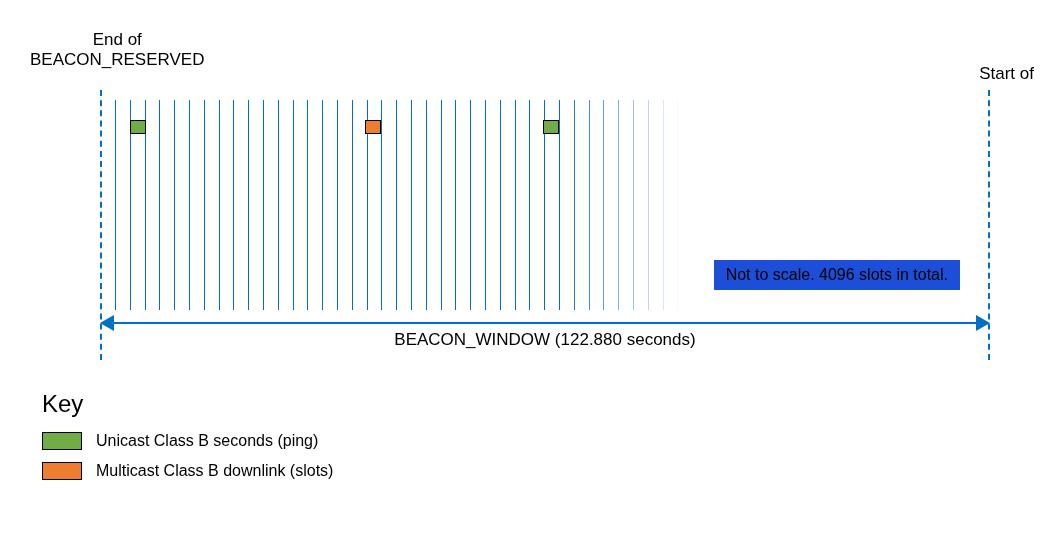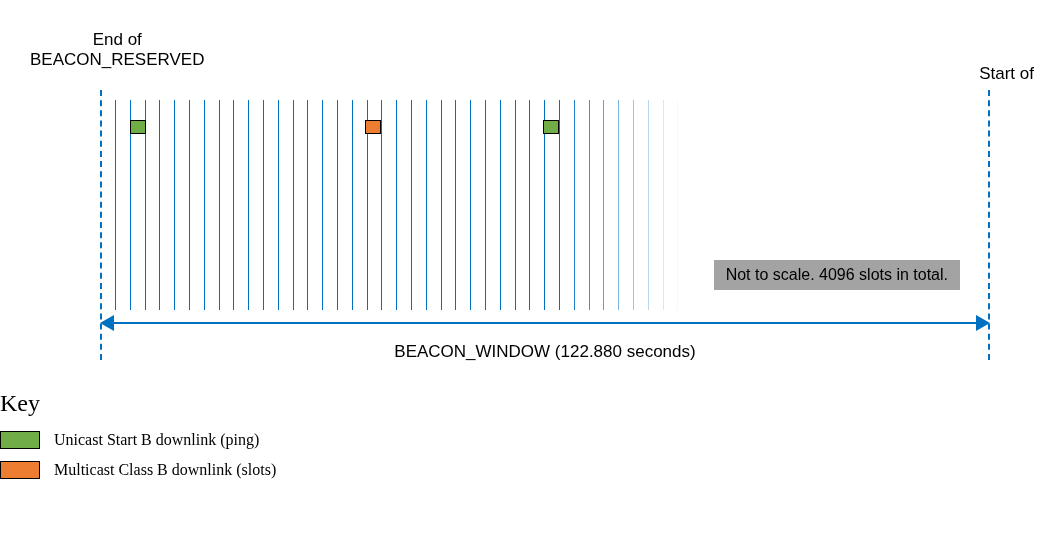--- a/index.html
+++ b/index.html
@@ -51,21 +51,21 @@
     height: 12px;
     width: 14px;
     border: 1px solid #000;
   }
   .ping.green { background: #70ad47; }
   .ping.orange { background: #ed7d31; }
   .note {
     position: absolute;
     top: 170px;
     right: 30px;
-    background: #a3a3a3;
+    background: #1d4ed8;
     padding: 6px 12px;
     font-size: 16px;
     text-align: center;
   }
   .arrow-row {
     position: absolute;
     top: 225px;
     left: 0;
     width: 890px;
     height: 20px;
@@ -82,29 +82,29 @@
     position: absolute;
     top: 0;
     width: 0; height: 0;
     border-top: 8px solid transparent;
     border-bottom: 8px solid transparent;
   }
   .arrow-head.left { left: 0; border-right: 14px solid #0070c0; }
   .arrow-head.right { right: 0; border-left: 14px solid #0070c0; }
   .win-label {
     position: absolute;
-    top: 252px;
+    top: 240px;
     left: 0;
     width: 890px;
     text-align: center;
     font-size: 17px;
   }
   .key {
+    margin-left: 42px;
     margin-top: 20px;
-    font-family: Liberation Serif, serif;
   }
   .key h3 { font-weight: normal; font-size: 24px; margin: 0 0 8px 0; }
   .key-row { display: flex; align-items: center; height: 30px; font-size: 16px; }
   .swatch { width: 38px; height: 16px; border: 1px solid #000; margin-right: 14px; }
   .swatch.green { background: #70ad47; }
   .swatch.orange { background: #ed7d31; }
   .tick-sample { width: 0; height: 26px; border-left: 1px solid #0070c0; margin-left: 26px; margin-right: 26px; }
 </style>
 </head>
 <body>
@@ -178,19 +178,19 @@
       <div class="arrow-head right"></div>
     </div>
     <div class="win-label">BEACON_WINDOW (122.880 seconds)</div>
   </div>
 </div>
 
 <div class="key">
   <h3>Key</h3>
   <div class="key-row">
     <div class="swatch green"></div>
-    <span>Unicast Start B downlink (ping)</span>
+    <span>Unicast Class B seconds (ping)</span>
   </div>
   <div class="key-row">
     <div class="swatch orange"></div>
     <span>Multicast Class B downlink (slots)</span>
   </div>
 </div>
 
 </body></html>

